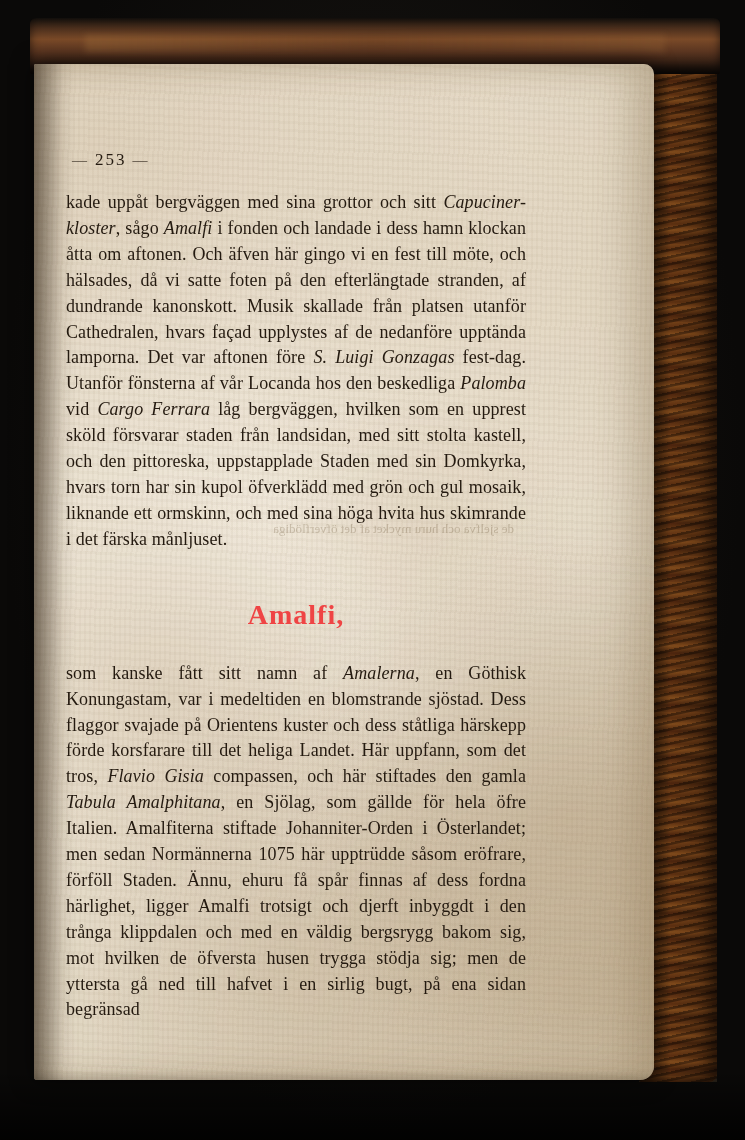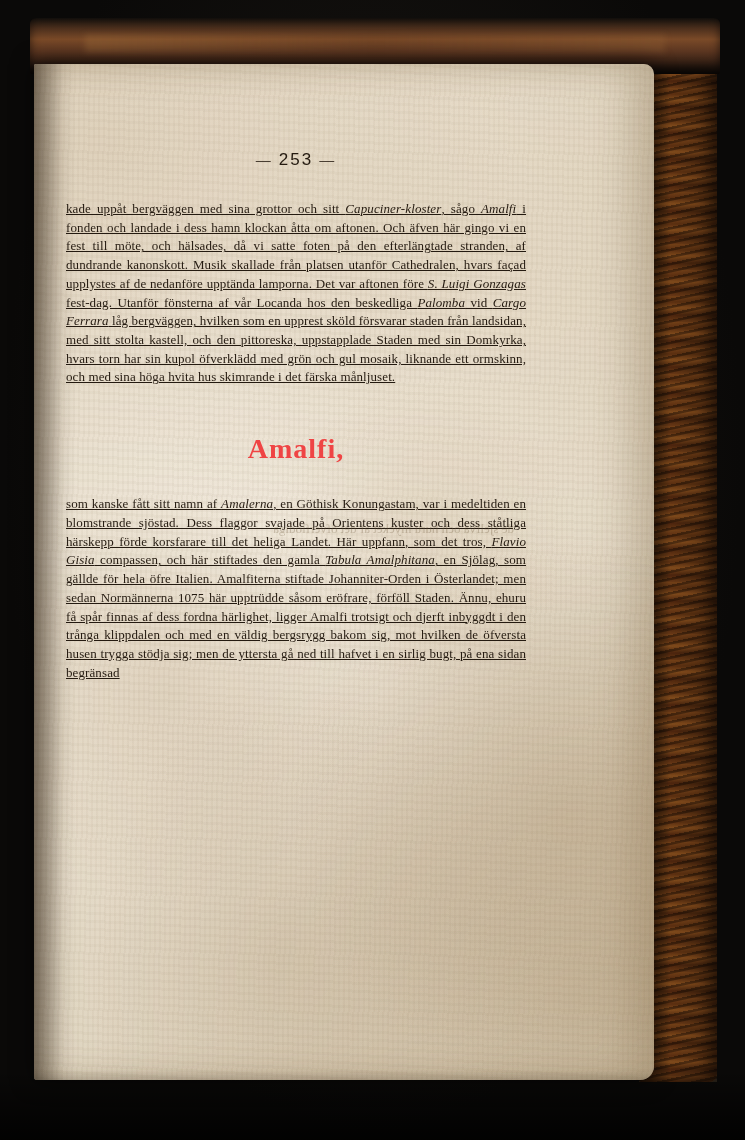--- a/index.html
+++ b/index.html
@@ -133,38 +133,36 @@
   
   .content {
     position: absolute;
     left: 66px;
     top: 150px;
     width: 460px;
     color: #20160d;
   }
 
   .folio {
-    text-align: center;
     font-size: 17px;
     letter-spacing: 2px;
-    margin-bottom: 30px;
+    margin-bottom: 20px;
     color: #241a10;
-    font-family: Liberation Sans, sans-serif;
+    font-family: Liberation Serif, serif;
   }
   .folio .dash { font-size: 15px; opacity: .8; padding: 0 6px; }
 
   .para {
-    font-size: 13px;
+    font-size: 18px;
     line-height: 1.44;
     text-align: justify;
     text-justify: inter-word;
     letter-spacing: .1px;
     color: #241a10;
     margin: 0;
-    text-decoration: underline;
   }
   .para i { font-style: italic; }
 
   .sec-title {
     text-align: center;
     font-size: 28px;
     font-weight: bold;
     letter-spacing: 1px;
     margin: 46px 0 30px 0;
     color: #ef4444;

